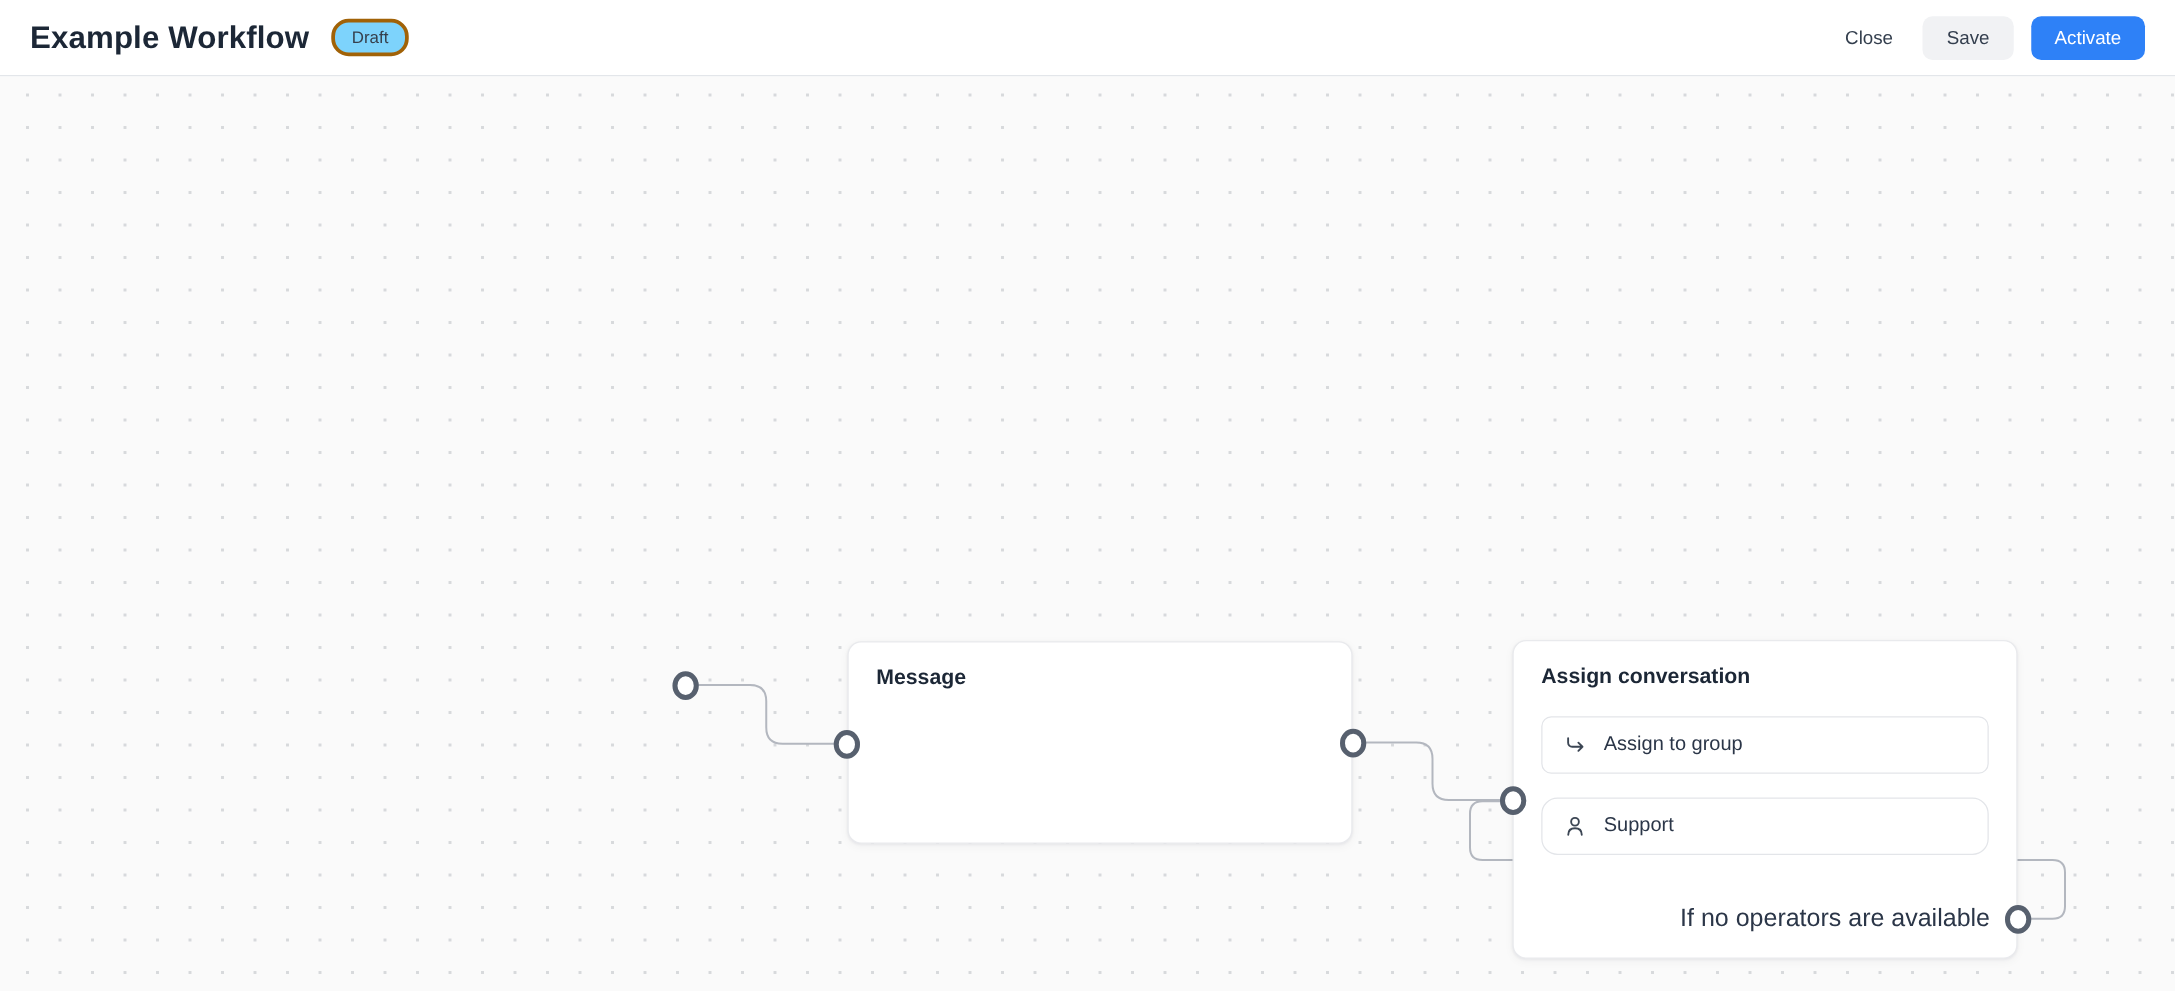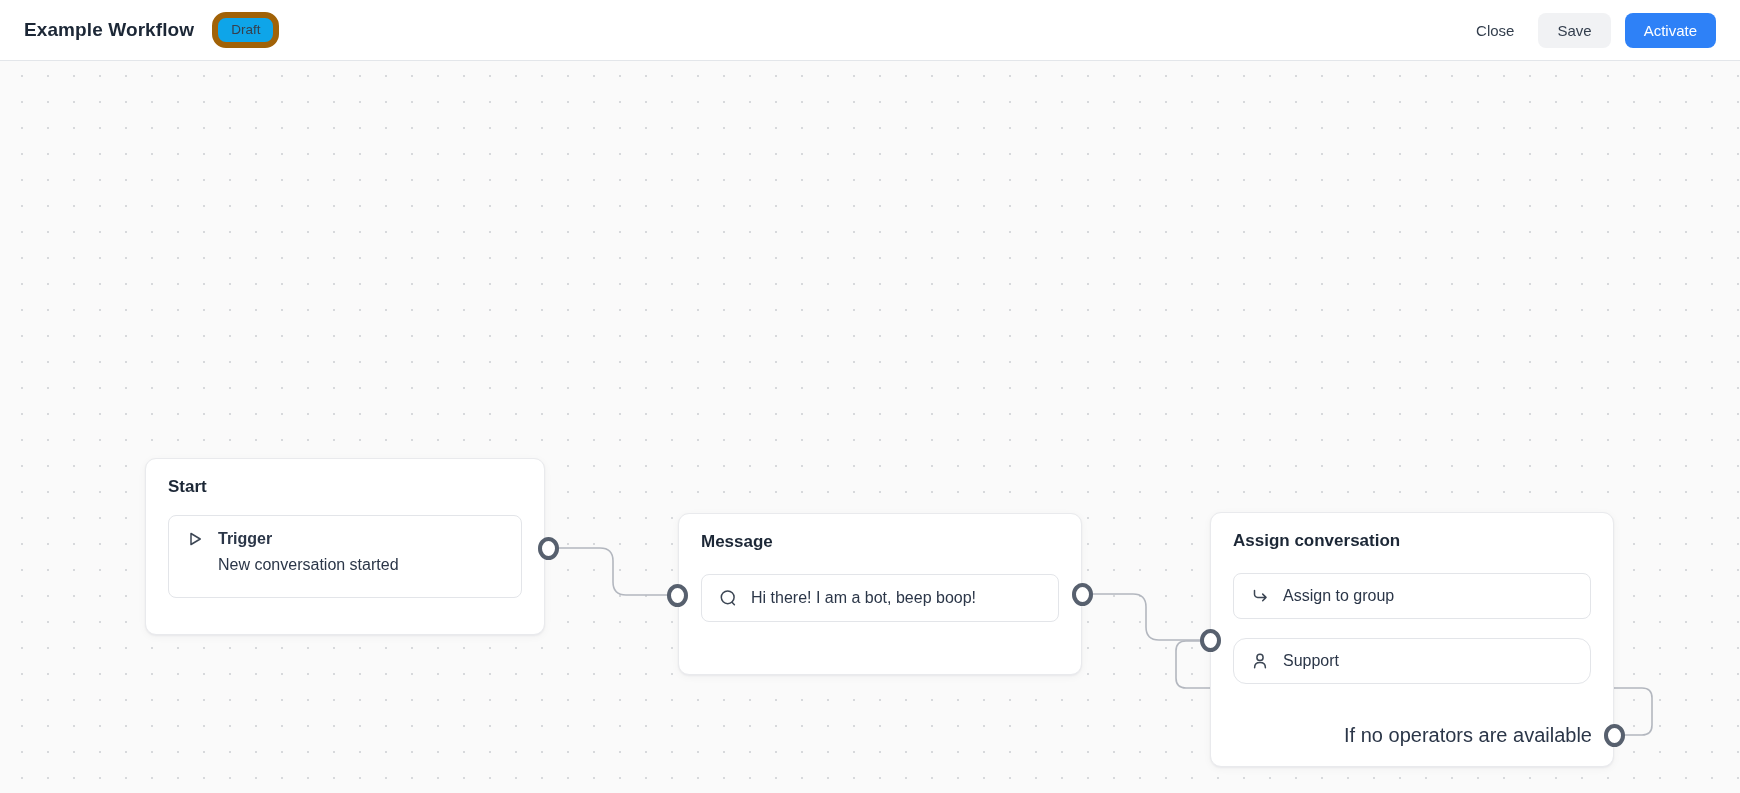--- a/index.html
+++ b/index.html
@@ -3,23 +3,23 @@
 <meta charset="utf-8">
 <style>
   * { margin:0; padding:0; box-sizing:border-box; }
   html,body { width:1740px; height:793px; overflow:hidden;
     font-family:"Liberation Sans", sans-serif; background:#ffffff; color:#25303f; }
 
   
   .topbar { position:relative; height:61px; background:#ffffff;
     border-bottom:1px solid #e3e6ea; display:flex; align-items:center;
     padding:0 24px; z-index:10; }
-  .title { font-size:19px; font-weight:700; color:#1c2736; letter-spacing:.1px; }
-  .badge { margin-left:18px; font-size:13.5px; color:#36404d; background:#0ea5e9;
-    border:6px solid #a16207; border-radius:14px; padding:4px 13px; line-height:1.2; }
+  .title { font-size:25px; font-weight:700; color:#1c2736; letter-spacing:.1px; }
+  .badge { margin-left:18px; font-size:13.5px; color:#36404d; background:#7dd3fc;
+    border:3px solid #a16207; border-radius:14px; padding:4px 13px; line-height:1.2; }
   .topbar-right { margin-left:auto; display:flex; align-items:center; gap:14px; }
   .btn { font-family:inherit; font-size:15px; border:none; cursor:pointer;
     border-radius:8px; line-height:1;text-align:right; }
   .btn-ghost { background:transparent; color:#333e4d; padding:9px 10px; }
   .btn-soft { background:#f1f2f4; color:#333e4d; padding:10px 19px; }
   .btn-primary { background:#2e81f7; color:#ffffff; padding:10px 19px; }
 
   
   .canvas { position:relative; width:1740px; height:732px; background:#fafafa;
     background-image:radial-gradient(circle, #d7d9dc 1.2px, transparent 1.4px);
@@ -74,46 +74,23 @@
 </header>
 
 <div class="canvas">
 
   <svg class="wires" width="1740" height="732" viewBox="0 0 1740 732" fill="none">
     <path d="M 548 487 H 600 Q 613 487 613 500 V 521 Q 613 534 626 534 H 677" stroke="#b3b7bf" stroke-width="1.6"></path>
     <path d="M 1082 533 H 1133 Q 1146 533 1146 546 V 566 Q 1146 579 1159 579 H 1210" stroke="#b3b7bf" stroke-width="1.6"></path>
     <path d="M 1614 674 H 1642 Q 1652 674 1652 664 V 637 Q 1652 627 1642 627 H 1186 Q 1176 627 1176 617 V 590 Q 1176 580 1186 580 H 1210" stroke="#b3b7bf" stroke-width="1.6"></path>
   </svg>
 
-  <section class="node node-start">
-    <div class="node-title">Start</div>
-    <div class="subcard trigger-card">
-      <div class="trigger-row">
-        <span class="ic">
-          <svg width="20" height="20" viewBox="0 0 20 20">
-            <path d="M6 4.5 L15.2 10 L6 15.5 Z" fill="none" stroke="#3c4654" stroke-width="1.5" stroke-linejoin="round"></path>
-          </svg>
-        </span>
-        <span class="txt semibold">Trigger</span>
-      </div>
-      <div class="trigger-sub">New conversation started</div>
-    </div>
-  </section>
 
   <section class="node node-message">
     <div class="node-title">Message</div>
-    <div class="subcard">
-      <span class="ic">
-        <svg width="20" height="20" viewBox="0 0 20 20">
-          <circle cx="9.7" cy="9.3" r="6.4" fill="none" stroke="#3c4654" stroke-width="1.5"></circle>
-          <path d="M14 14.2 L16.4 16.8" stroke="#3c4654" stroke-width="1.5" stroke-linecap="round"></path>
-        </svg>
-      </span>
-      <span class="txt">Hi there! I am a bot, beep boop!</span>
-    </div>
   </section>
 
   <section class="node node-assign">
     <div class="node-title">Assign conversation</div>
     <div class="subcard sub1">
       <span class="ic">
         <svg width="20" height="20" viewBox="0 0 20 20">
           <path d="M4.5 4.5 V8.2 A3.2 3.2 0 0 0 7.7 11.4 H16 M12.7 8.1 L16 11.4 L12.7 14.7" fill="none" stroke="#3c4654" stroke-width="1.5" stroke-linecap="round" stroke-linejoin="round"></path>
         </svg>
       </span>

